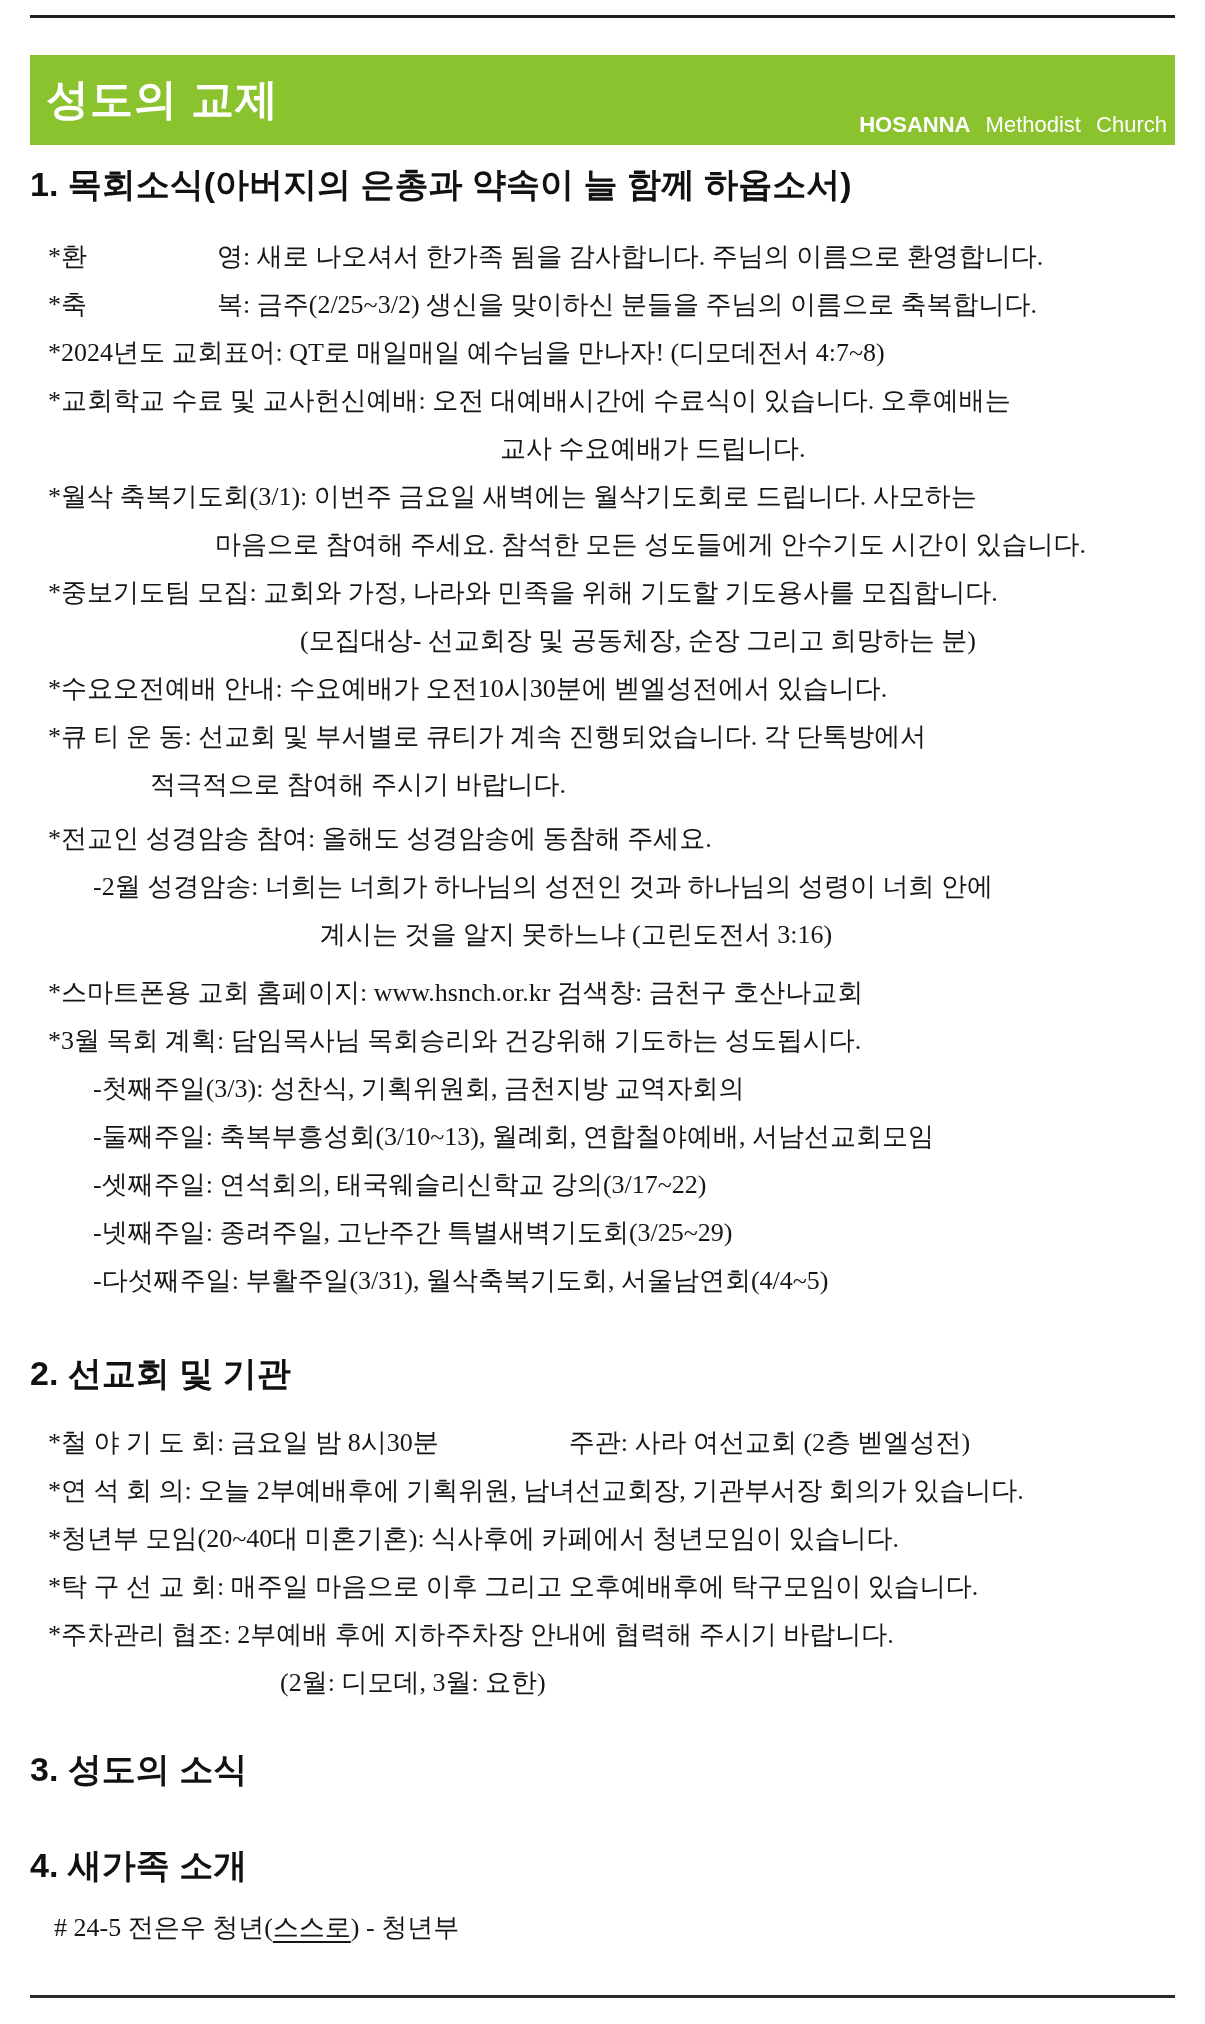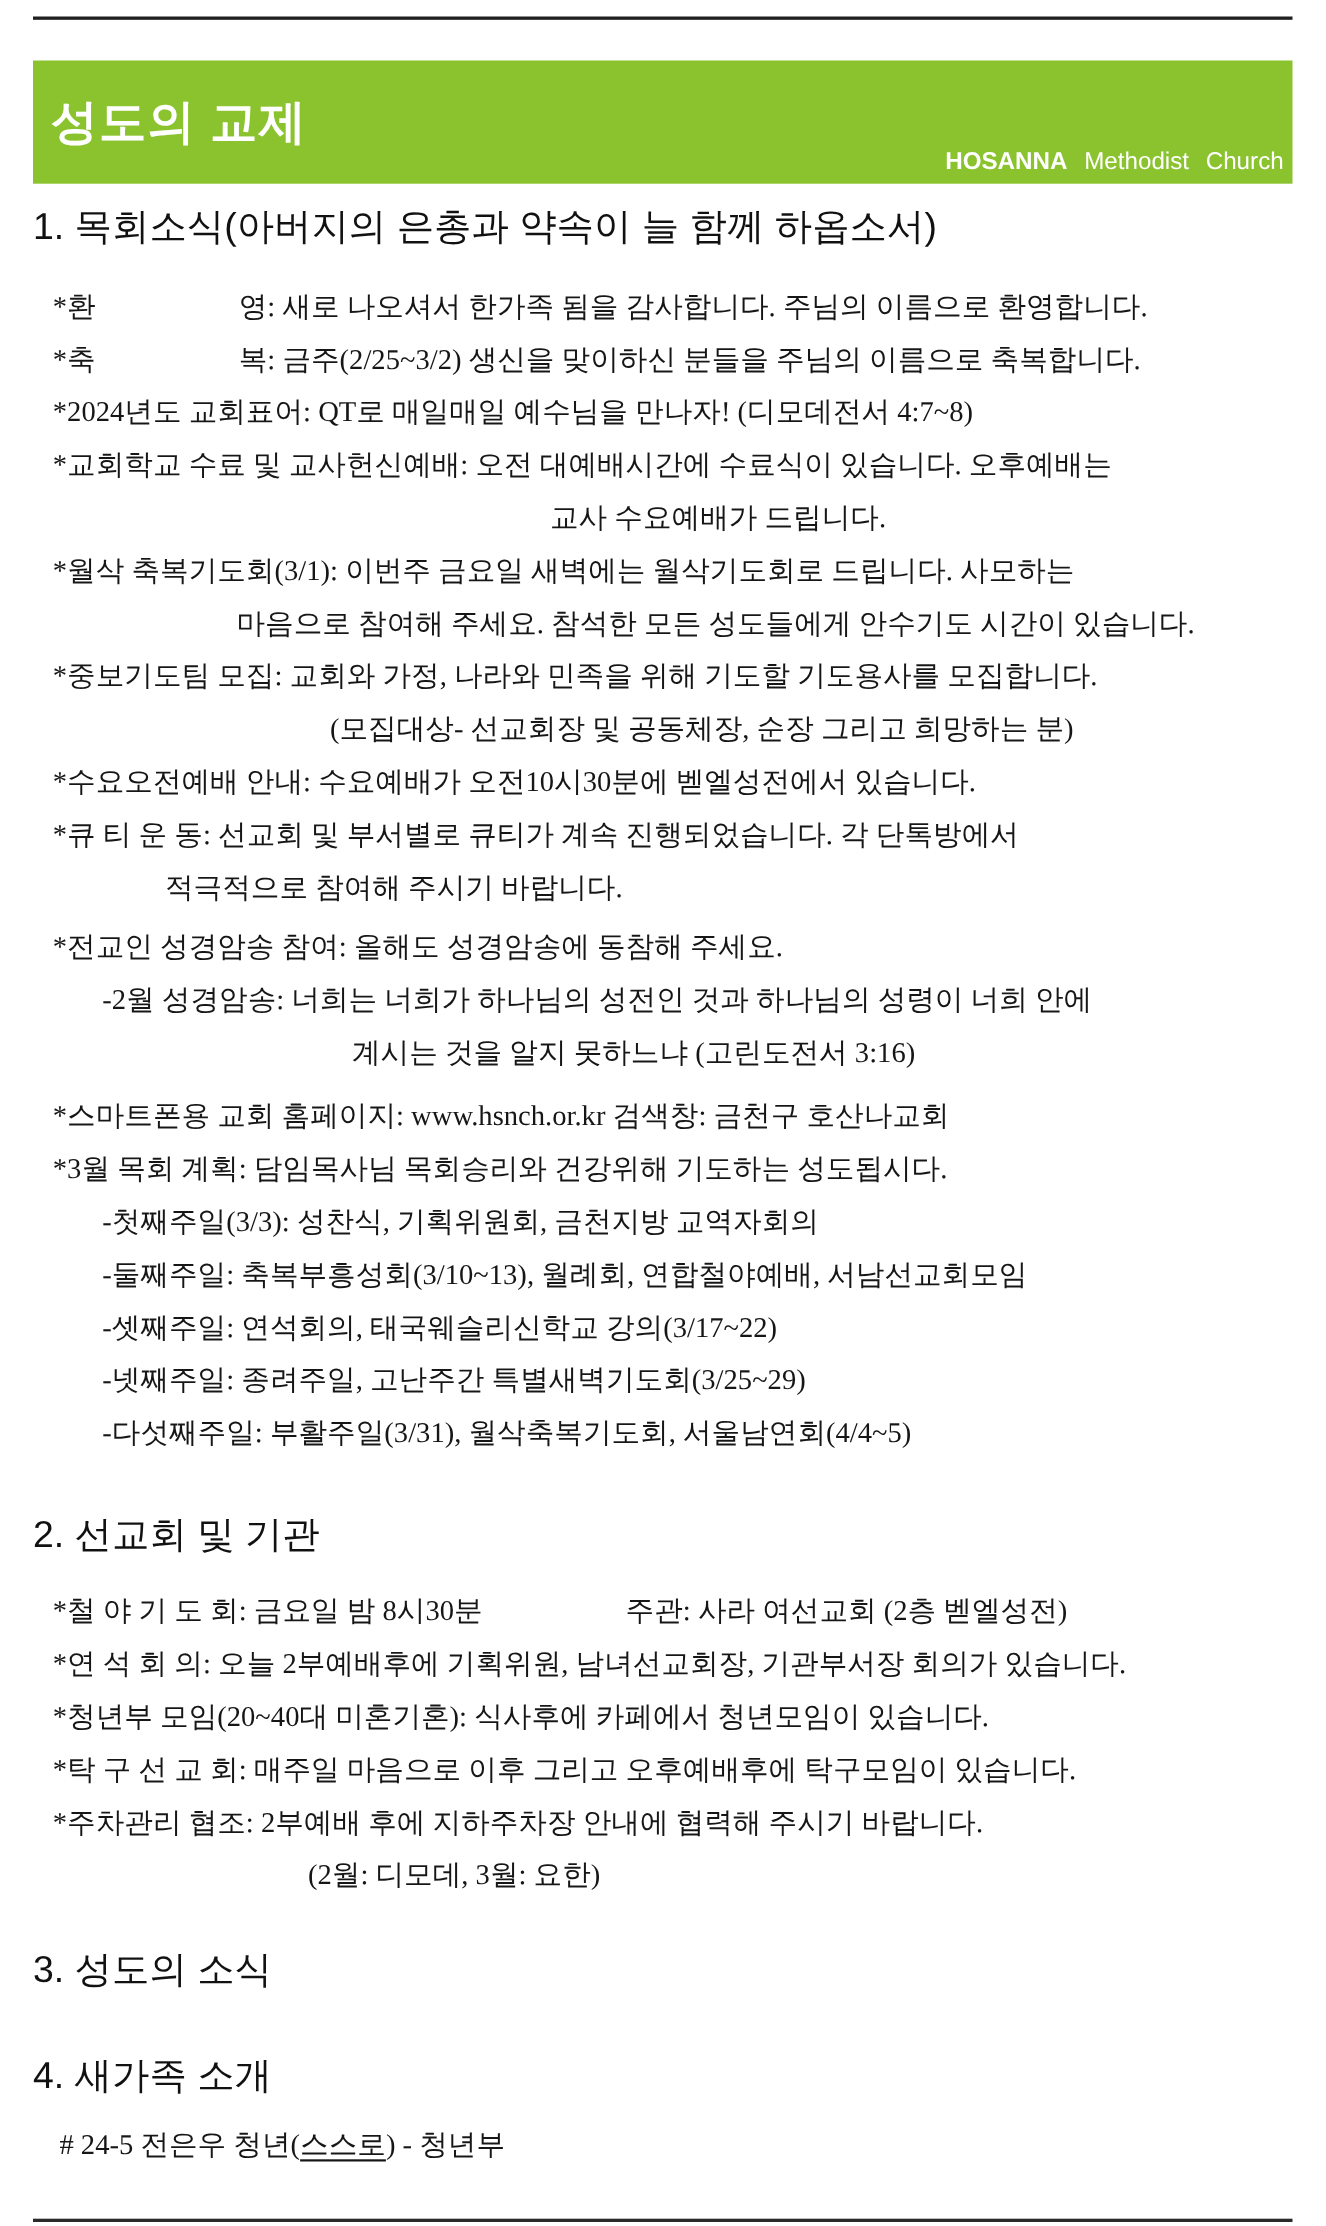--- a/index.html
+++ b/index.html
@@ -7,39 +7,39 @@
   body {
     font-family:"Liberation Serif","DejaVu Serif",serif;
     color:#161616;
   }
   .page { width:1205px; height:2024px; padding:0 30px; }
 
   .rule-top { margin-top:15px; border-top:3px solid #1f1f1f; }
   .rule-bottom { margin-top:43px; border-top:3px solid #2a2a2a; }
 
   .banner {
-    margin-top:37px; height:112px; background:#8bc32e;
+    margin-top:37px; height:90px; background:#8bc32e;
     display:flex; justify-content:space-between;
     padding:0 8px 0 16px;
   }
   .banner-title {
     font-family:"Liberation Sans","DejaVu Sans",sans-serif;
     font-weight:bold; font-size:43px; color:#ffffff;
     align-self:center; letter-spacing:1px;
   }
   .banner-church {
     font-family:"Liberation Sans","DejaVu Sans",sans-serif;
     font-size:22px; color:#ffffff; align-self:flex-end;
     margin-bottom:7px; word-spacing:9px; white-space:pre;
   }
   .banner-church .b { font-weight:bold; }
 
   .section-heading {
     font-family:"Liberation Sans","DejaVu Sans",sans-serif;
-    font-weight:normal; font-size:34px; line-height:44px; color:#111;
+    font-weight:bold; font-size:34px; line-height:44px; color:#111;
     white-space:pre;
   }
   #s1-heading { margin-top:17px; }
   #s2-heading { margin-top:46px; }
   #s3-heading { margin-top:40px; }
   #s4-heading { margin-top:52px; }
 
   .body-list1 { margin-top:27px; }
   .body-list2 { margin-top:24px; }
 

